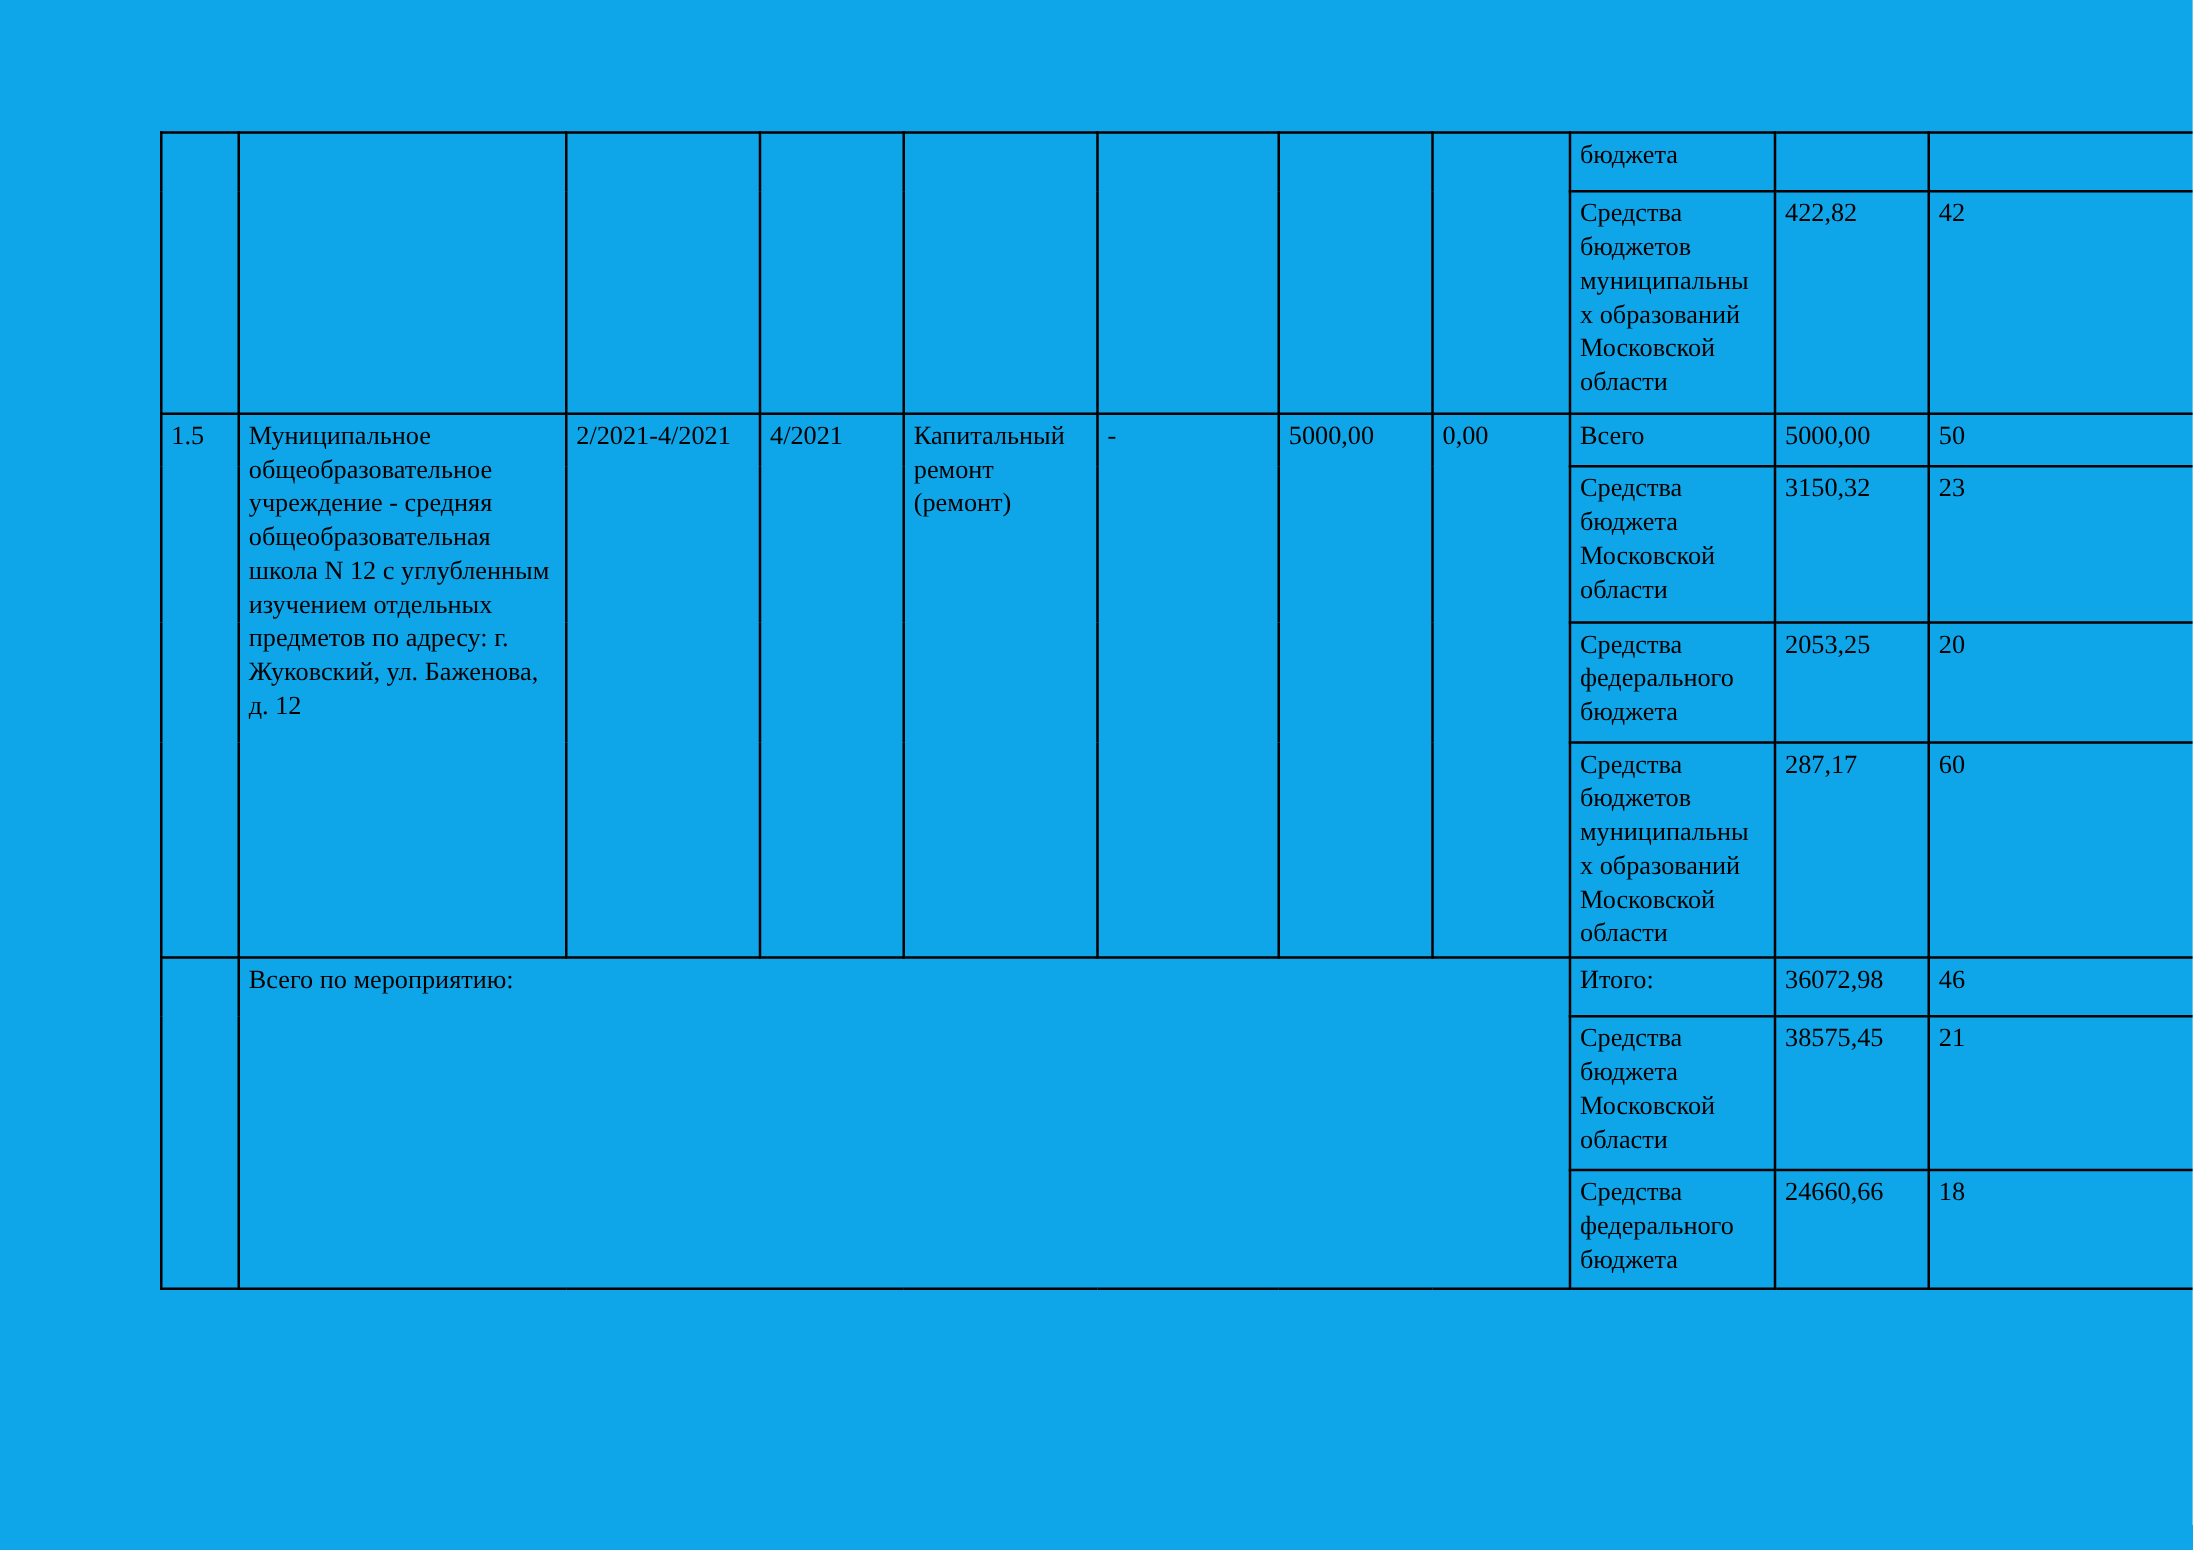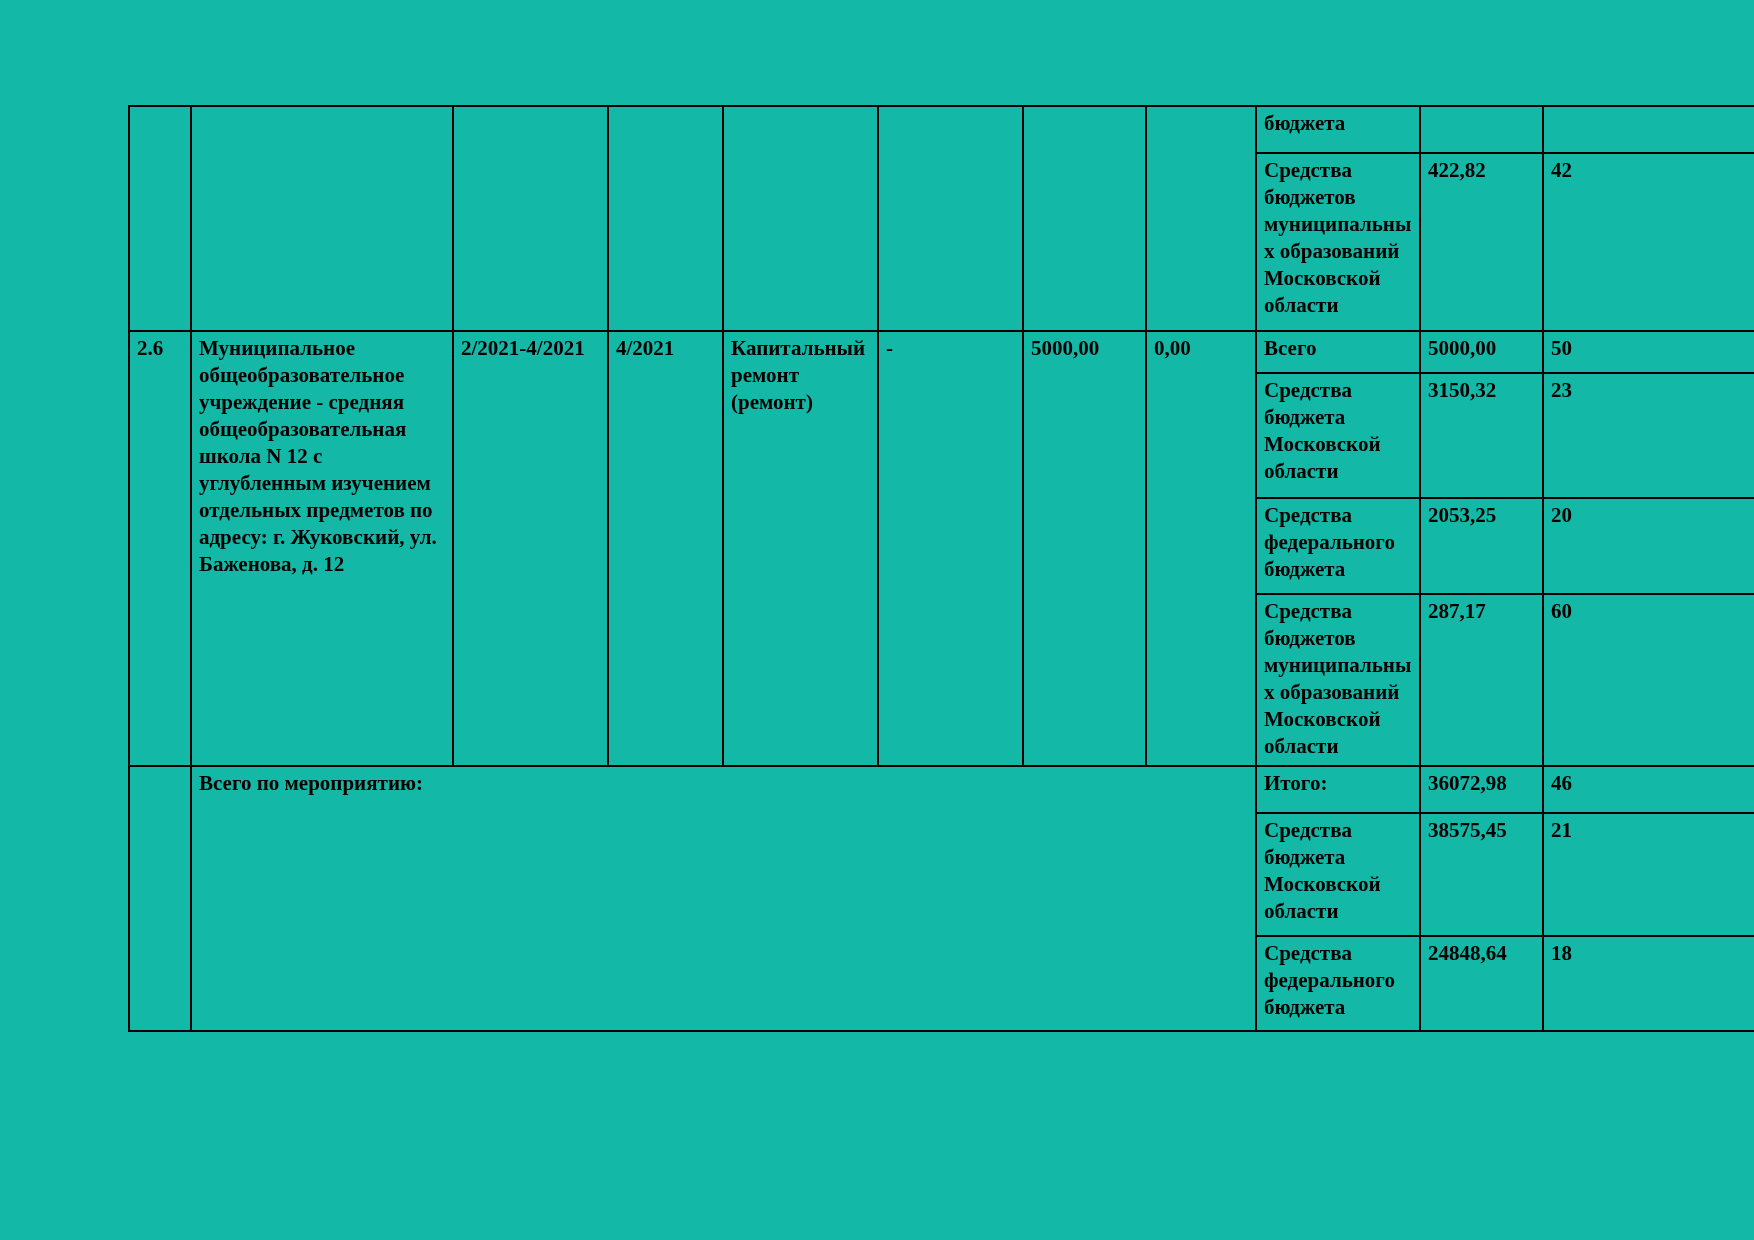--- a/index.html
+++ b/index.html
@@ -11,22 +11,21 @@
     height: 1240px;
     background: #ffffff;
     overflow: hidden;
     position: relative;
     font-family: "Liberation Serif", "DejaVu Serif", serif;
     color: #000000;
   }
   .page {
     position: absolute;
     inset: 0;
-    background: #14b8a6;
-    font-weight: bold;
+    background: #0ea5e9;
   }
   table.budget {
     position: absolute;
     left: 128px;
     top: 105px;
     width: 1627px;
     border-collapse: collapse;
     table-layout: fixed;
   }
   table.budget td {
@@ -75,21 +74,21 @@
       <td></td>
       <td class="noright"></td>
     </tr>
     <tr style="height:178px">
       <td>Средства бюджетов муниципальны х образований Московской области</td>
       <td>422,82</td>
       <td class="noright">42</td>
     </tr>
 
     <tr style="height:42px">
-      <td rowspan="4">2.6</td>
+      <td rowspan="4">1.5</td>
       <td rowspan="4">Муниципальное общеобразовательное учреждение - средняя общеобразовательная школа N 12 с углубленным изучением отдельных предметов по адресу: г. Жуковский, ул. Баженова, д. 12</td>
       <td rowspan="4">2/2021-4/2021</td>
       <td rowspan="4">4/2021</td>
       <td rowspan="4">Капитальный ремонт (ремонт)</td>
       <td rowspan="4">-</td>
       <td rowspan="4">5000,00</td>
       <td rowspan="4">0,00</td>
       <td>Всего</td>
       <td>5000,00</td>
       <td class="noright">50</td>
@@ -117,18 +116,18 @@
       <td>36072,98</td>
       <td class="noright">46</td>
     </tr>
     <tr style="height:123px">
       <td>Средства бюджета Московской области</td>
       <td>38575,45</td>
       <td class="noright">21</td>
     </tr>
     <tr style="height:95px">
       <td>Средства федерального бюджета</td>
-      <td>24848,64</td>
+      <td>24660,66</td>
       <td class="noright">18</td>
     </tr>
   </tbody>
     </table>
 </div>
 
 </body></html>

